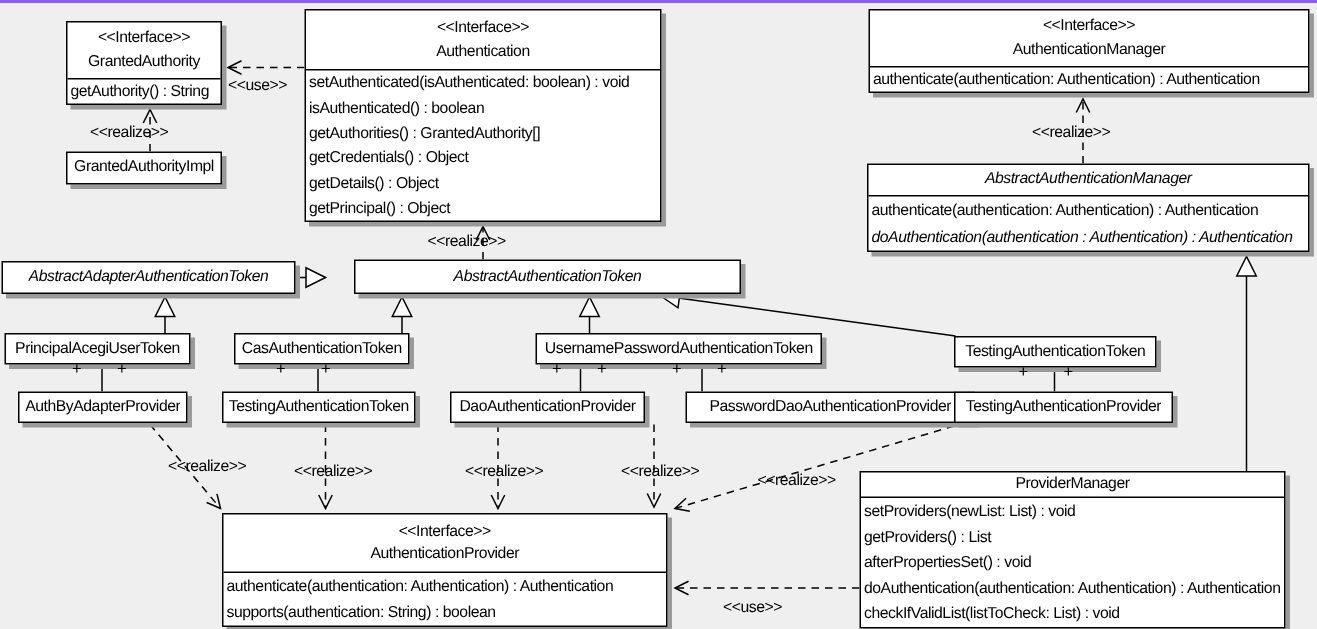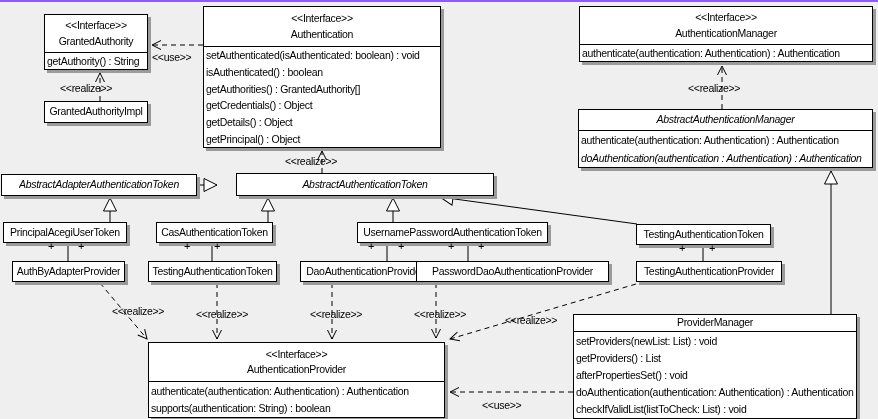--- a/index.html
+++ b/index.html
@@ -185,21 +185,21 @@
         <div>TestingAuthenticationToken</div>
       </div>
   </div>
 
   <div class="box single" style="left:300px;top:259px;width:130px;height:21px">
     <div class="title">
         <div>DaoAuthenticationProvider</div>
       </div>
   </div>
 
-  <div class="box single" style="left:416px;top:259px;width:193px;height:21px">
+  <div class="box single" style="left:457px;top:259px;width:193px;height:21px">
     <div class="title">
         <div>PasswordDaoAuthenticationProvider</div>
       </div>
   </div>
 
   <div class="box single" style="left:636px;top:259px;width:146px;height:21px">
     <div class="title">
         <div>TestingAuthenticationProvider</div>
       </div>
   </div>

